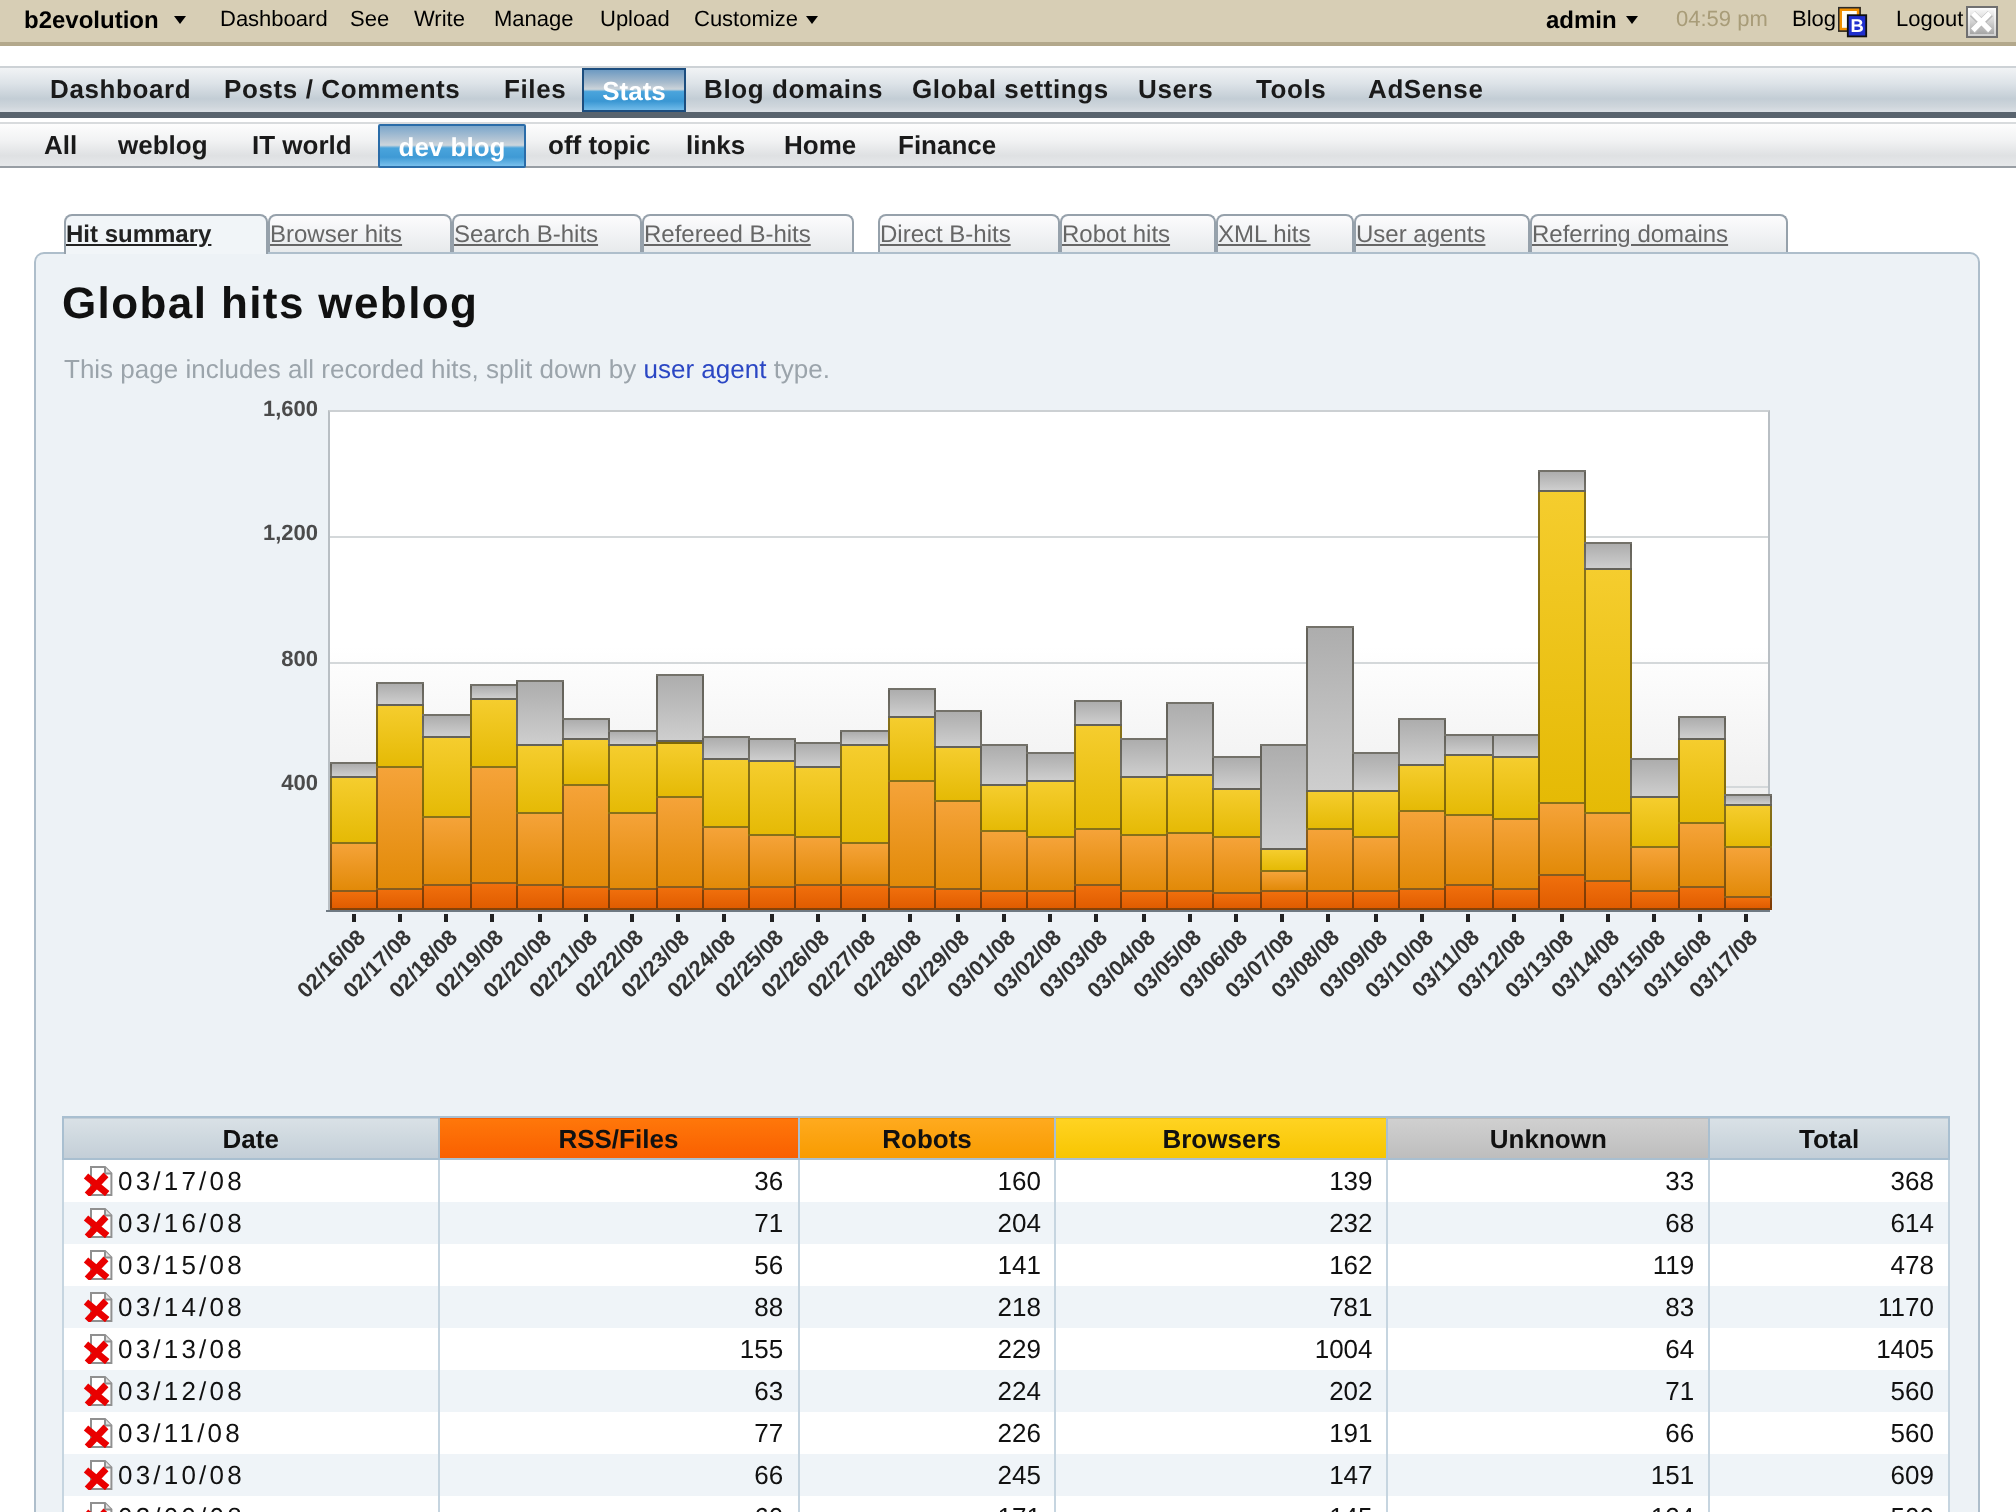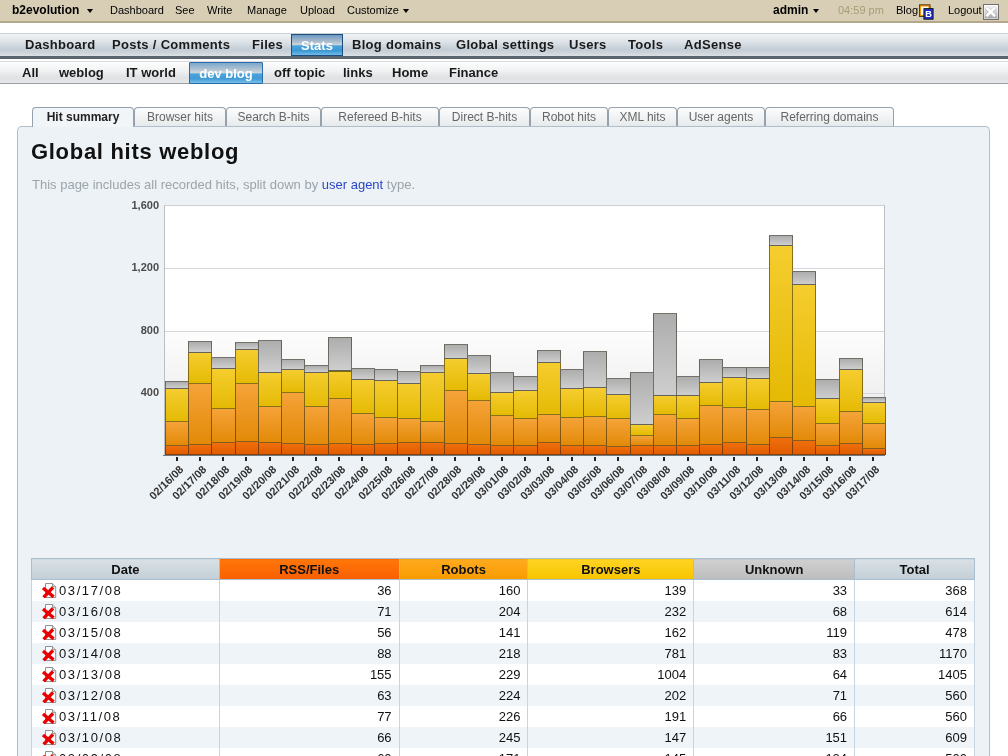--- a/index.html
+++ b/index.html
@@ -27,21 +27,21 @@
   border-top:1px solid #d8dbdd; border-bottom:1px solid #989ea4;
   font-size:13px; font-weight:bold; color:#1a1a1a; }
 .nav3 .item { position:absolute; top:0; line-height:21px; }
 .btn-dev { position:absolute; left:189px; top:0; width:74px; height:22px; text-align:center;
   line-height:22px; color:#fff; border:1px solid #2a6ca8; border-radius:1px;
   background:linear-gradient(180deg,#7ca7cb 0%,#b0c3d4 32%,#ced6dc 48%,#4aa4dc 55%,#3f9ad5 78%,#79c0ec 100%); }
 
 .tabs { position:absolute; left:0; top:107px; width:1008px; height:19px; }
 .tab { position:absolute; top:0; height:19px; border:1px solid #96a1ab; border-bottom:none;
   border-radius:4px 4px 0 0; background:linear-gradient(180deg,#fcfcfd,#e7eaec);
-  color:#666; font-size:12px; line-height:19px; text-align:center; }
+  color:#666; font-size:12px; line-height:19px; text-align:left;text-decoration:underline; }
 .tab.active { background:#f1f5f8; color:#222; font-weight:bold; height:20px; z-index:3; }
 
 .panel { position:absolute; left:17px; top:126px; width:973px; height:630px;
   background:#edf2f6; border:1px solid #aebecb; border-bottom:none; border-radius:5px 5px 0 0; }
 .panel h2 { position:absolute; left:13px; top:12px; font-size:22px; color:#111;
   letter-spacing:0.7px; }
 .panel .desc { position:absolute; left:14px; top:50px; font-size:13px; color:#9ba4ab; }
 .panel .desc a { color:#2b47c4; text-decoration:none;margin-top:40px; }
 .ylab { position:absolute; width:50px; text-align:right; font-size:11px; font-weight:bold;
   color:#4b4b4b; }
@@ -141,21 +141,21 @@
  <span class="item" style="left:274px">off topic</span>
  <span class="item" style="left:343px">links</span>
  <span class="item" style="left:392px">Home</span>
  <span class="item" style="left:449px">Finance</span>
 </div>
 
 <div class="tabs">
  <div class="tab active" style="left:32px;width:102px">Hit summary</div>
  <div class="tab" style="left:134px;width:92px">Browser hits</div>
  <div class="tab" style="left:226px;width:95px">Search B-hits</div>
- <div class="tab" style="left:321px;width:118px">Refereed B-hits</div>
+ <div class="tab" style="left:321px;width:106px">Refereed B-hits</div>
  <div class="tab" style="left:439px;width:91px">Direct B-hits</div>
  <div class="tab" style="left:530px;width:78px">Robot hits</div>
  <div class="tab" style="left:608px;width:69px">XML hits</div>
  <div class="tab" style="left:677px;width:88px">User agents</div>
  <div class="tab" style="left:765px;width:129px">Referring domains</div>
 </div>
 
 <div class="panel">
  <h2>Global hits weblog</h2>
  <div class="desc">This page includes all recorded hits, split down by <a>user agent</a> type.</div>

